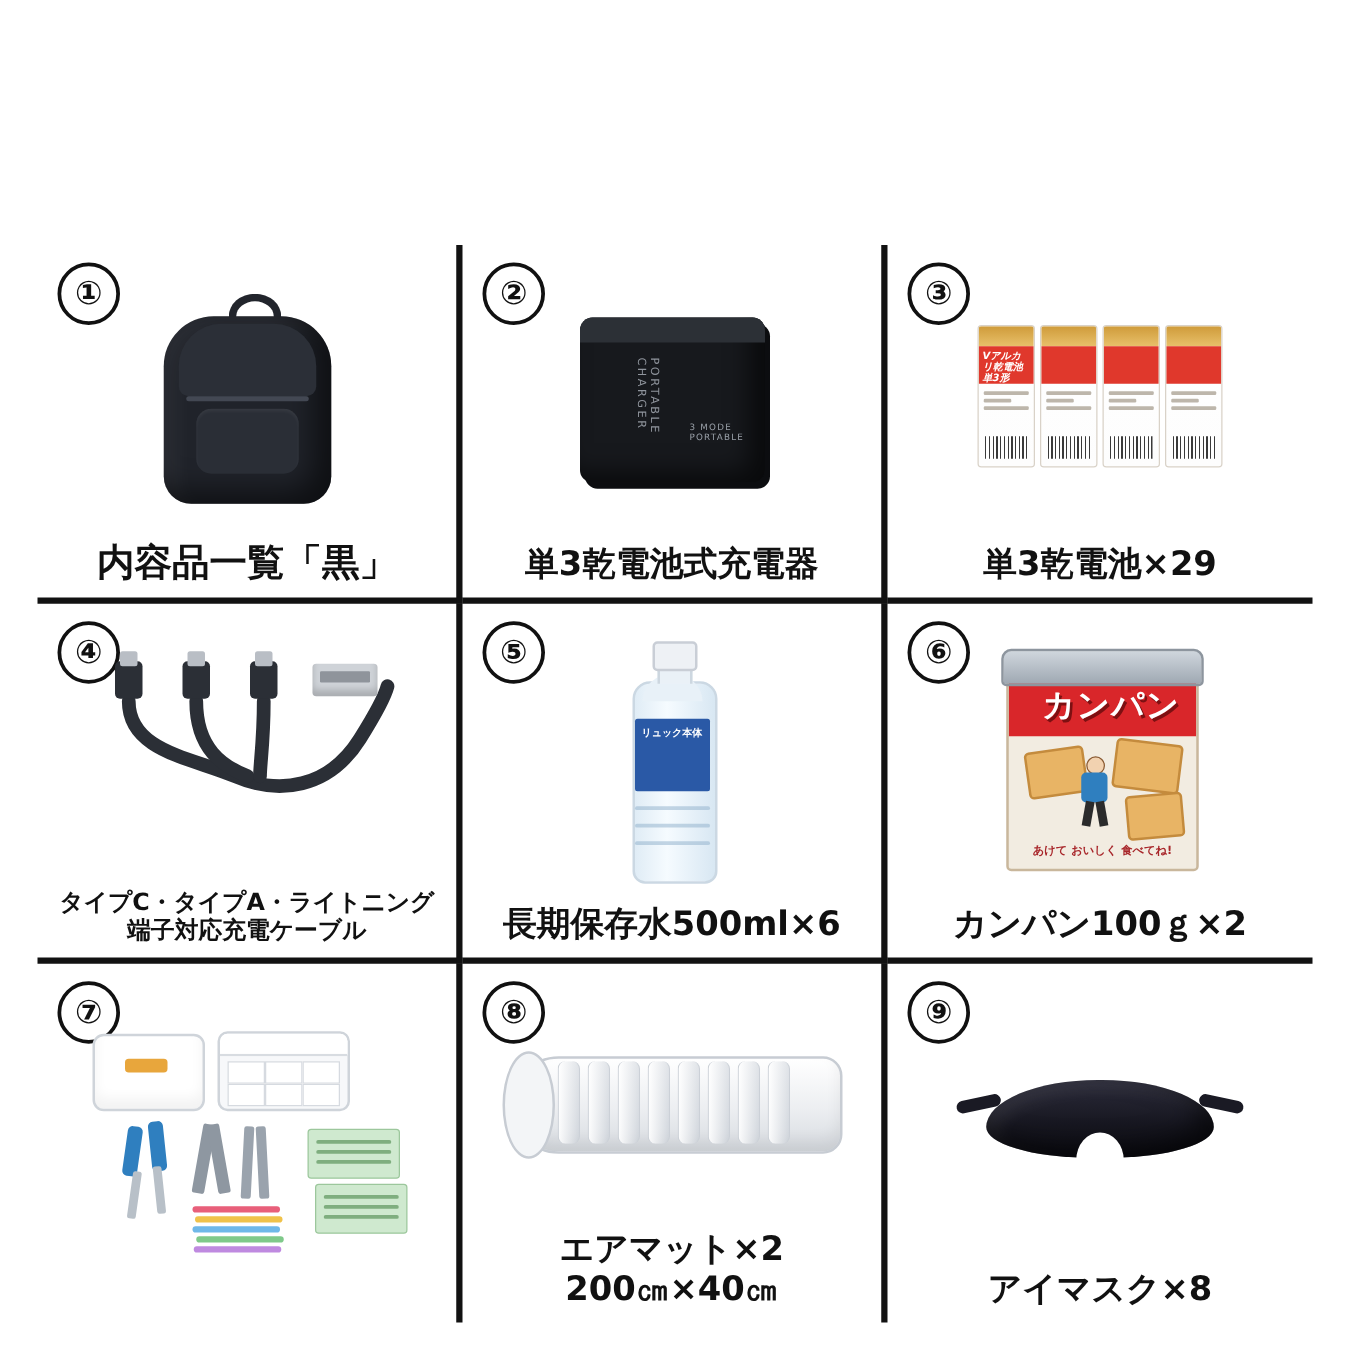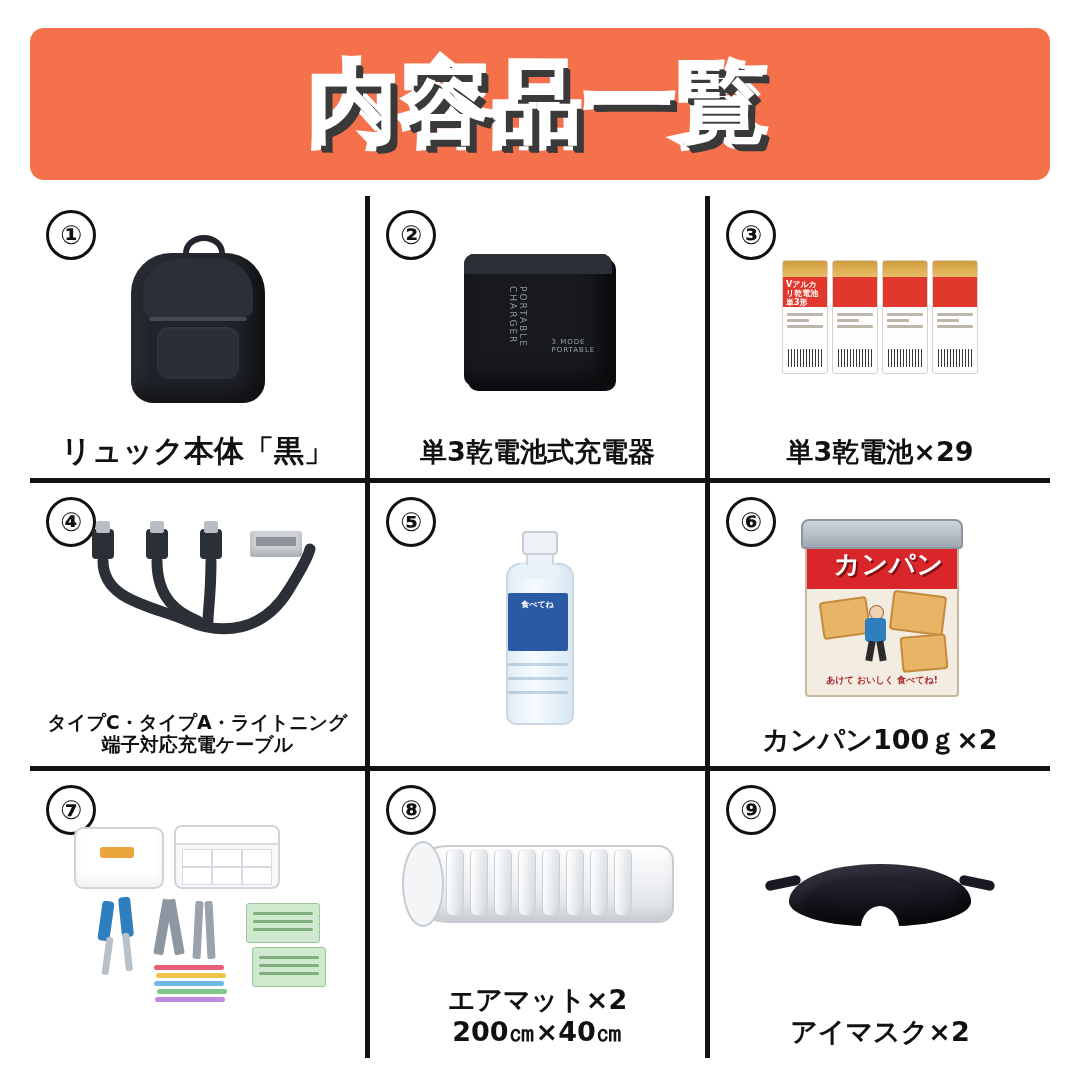--- a/index.html
+++ b/index.html
@@ -161,21 +161,21 @@
     position: absolute; left: 98px; top: 92px;
     font-family: "DejaVu Sans", sans-serif;
     font-size: 7px; color: #9aa0a8; letter-spacing: 1px;
   }
 
   
   .batts { position: relative; width: 196px; height: 120px; display: flex; gap: 4px; }
   .batt {
     position: relative; width: 44px; height: 112px;
     background: linear-gradient(180deg,#ffffff 0%,#fdfdfd 100%);
-    border: 1px solid #d9d2c8; border-radius: 3px; overflow: hidden;
+    border: 1px solid #d9d2c8; border-radius: 3px; overflow: hidden; font-style: italic;
   }
   .batt .cap {
     position: absolute; top: 0; left: 0; right: 0; height: 16px;
     background: linear-gradient(180deg,#cf9b3a,#e8c06a);
   }
   .batt .band-red {
     position: absolute; top: 16px; left: 0; right: 0; height: 30px;
     background: #e0382c;
   }
   .batt .band-txt {
@@ -358,38 +358,35 @@
     position: absolute; width: 36px; height: 10px; background: #1a1a24; border-radius: 5px;
   }
   .mask-strap.l { left: 0px; top: 36px; transform: rotate(-12deg); }
   .mask-strap.r { right: 0px; top: 36px; transform: rotate(12deg); }
 </style>
 </head>
 <body>
 
 <div class="page">
 
-  <div class="banner">
-    <div class="banner-title">内容品一覧</div>
-  </div>
 
   <div class="grid">
 
     <div class="cell c1">
       <div class="num">①</div>
       <div class="art">
         <div class="backpack">
           <div class="bp-strap"></div>
           <div class="bp-body"></div>
           <div class="bp-lid"></div>
           <div class="bp-zip"></div>
           <div class="bp-pocket"></div>
         </div>
       </div>
-      <div class="caption cap-lg">リュック本体「黒」</div>
+      <div class="caption cap-lg">内容品一覧「黒」</div>
     </div>
 
     <div class="cell c2">
       <div class="num">②</div>
       <div class="art">
         <div class="charger">
           <div class="ch-body"></div>
           <div class="ch-top"></div>
           <div class="ch-label">PORTABLE CHARGER</div>
           <div class="ch-sub">3 MODE
@@ -479,24 +476,25 @@
       <div class="art">
         <div class="bottle">
           <div class="bt-body"></div>
           <div class="bt-shoulder"></div>
           <div class="bt-neck"></div>
           <div class="bt-cap"></div>
           <div class="bt-ring" style="top:132px"></div>
           <div class="bt-ring" style="top:146px"></div>
           <div class="bt-ring" style="top:160px"></div>
           <div class="bt-label">
-            <div class="bt-label-txt">食べてね</div>
+            <div class="bt-label-txt">リュック本体</div>
           </div>
         </div>
       </div>
+      <div class="caption cap-md">長期保存水500ml×6</div>
     </div>
 
     <div class="cell c6">
       <div class="num">⑥</div>
       <div class="art">
         <div class="can">
           <div class="can-body">
             <div class="can-top-red"></div>
             <div class="can-title">カンパン</div>
             <div class="biscuit b1"></div>
@@ -584,17 +582,17 @@
     <div class="cell c9">
       <div class="num">⑨</div>
       <div class="art">
         <div class="mask">
           <div class="mask-strap l"></div>
           <div class="mask-strap r"></div>
           <div class="mask-body"></div>
           <div class="mask-notch"></div>
         </div>
       </div>
-      <div class="caption cap-md">アイマスク×2</div>
+      <div class="caption cap-md">アイマスク×8</div>
     </div>
 
   </div>
 </div>
 
 </body></html>

